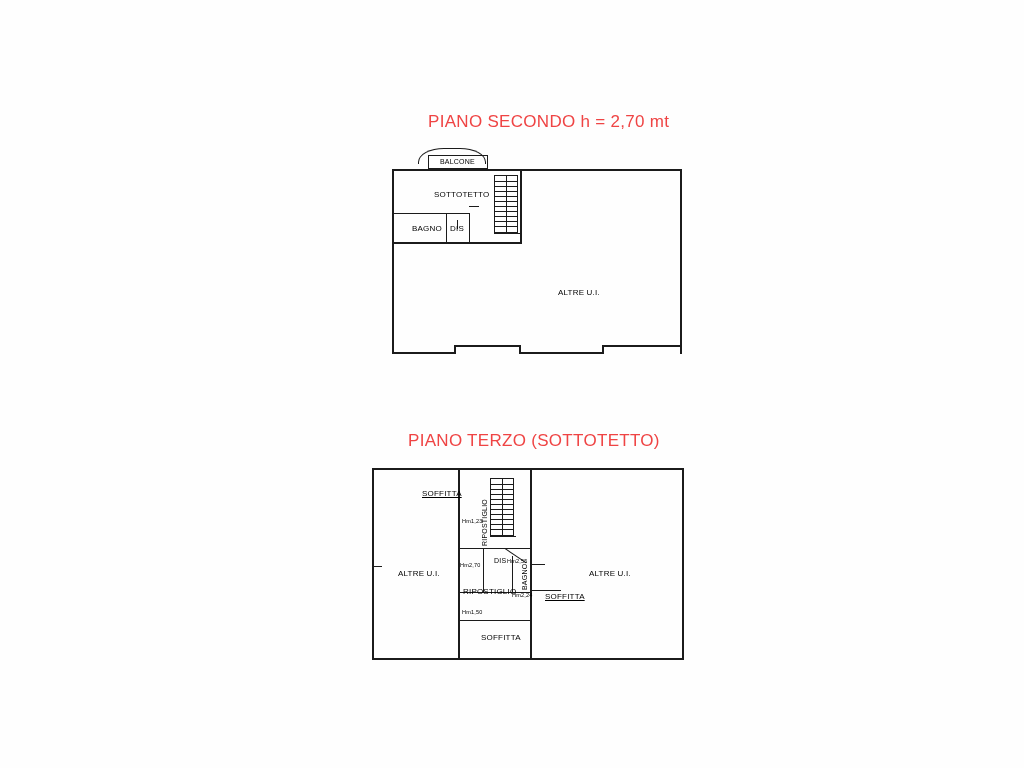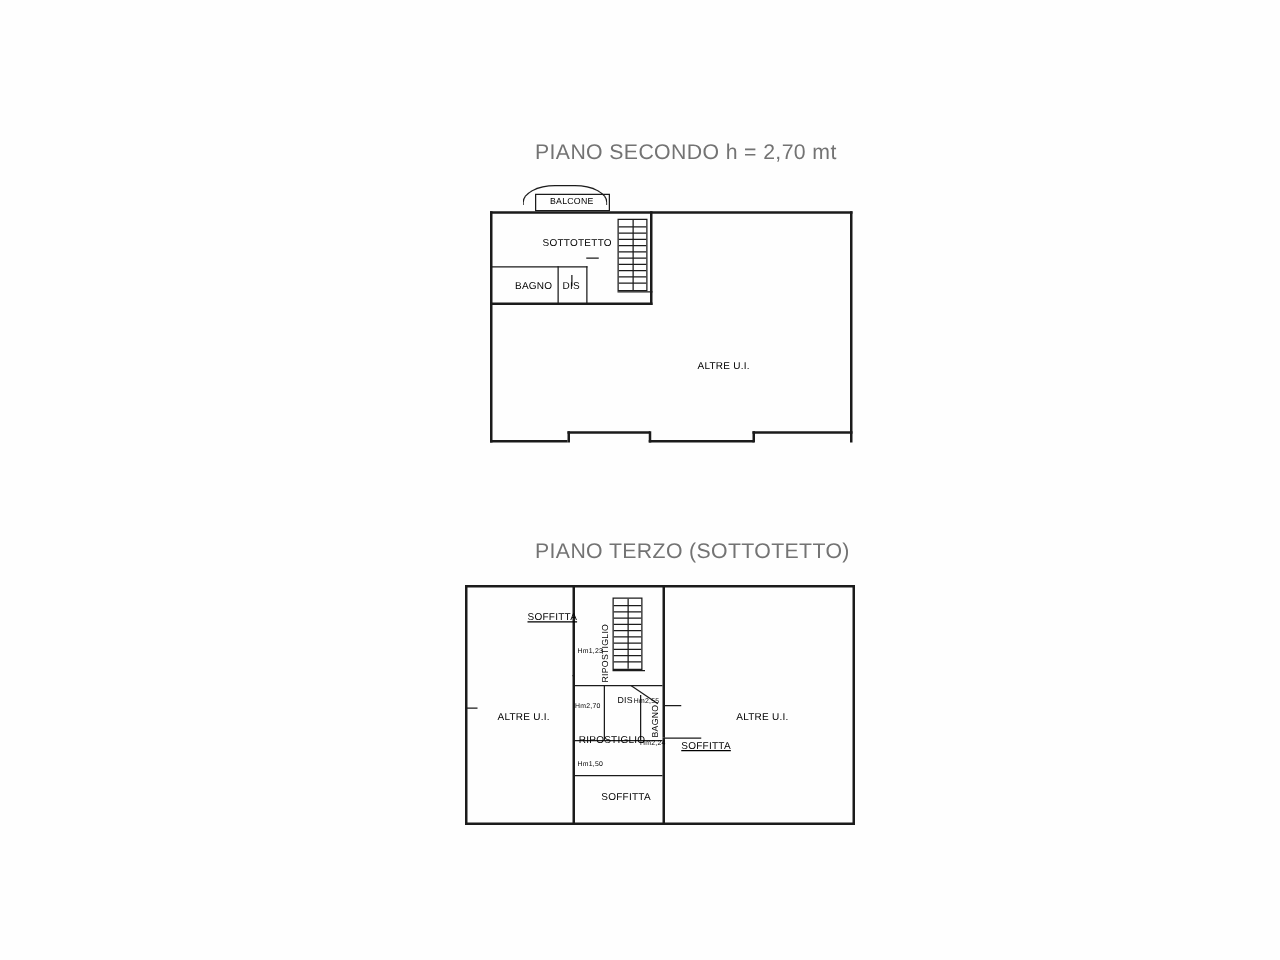--- a/index.html
+++ b/index.html
@@ -23,24 +23,24 @@
     height: 768px;
     background: #fefefe;
   }
 
   
   .plan-title {
     position: absolute;
     font-size: 17px;
     letter-spacing: 0.3px;
     white-space: nowrap;
-    color: #737373;
+    color: #ef4444;
   }
   #title-second { left: 428px; top: 112px; }
-  #title-third  { left: 428px; top: 431px; }
+  #title-third  { left: 408px; top: 431px; }
 
   
   .ln {           
     position: absolute;
     background: #1b1b1b;
   }
   .box {
     position: absolute;
     border: 1px solid #1b1b1b;
     box-sizing: border-box;

